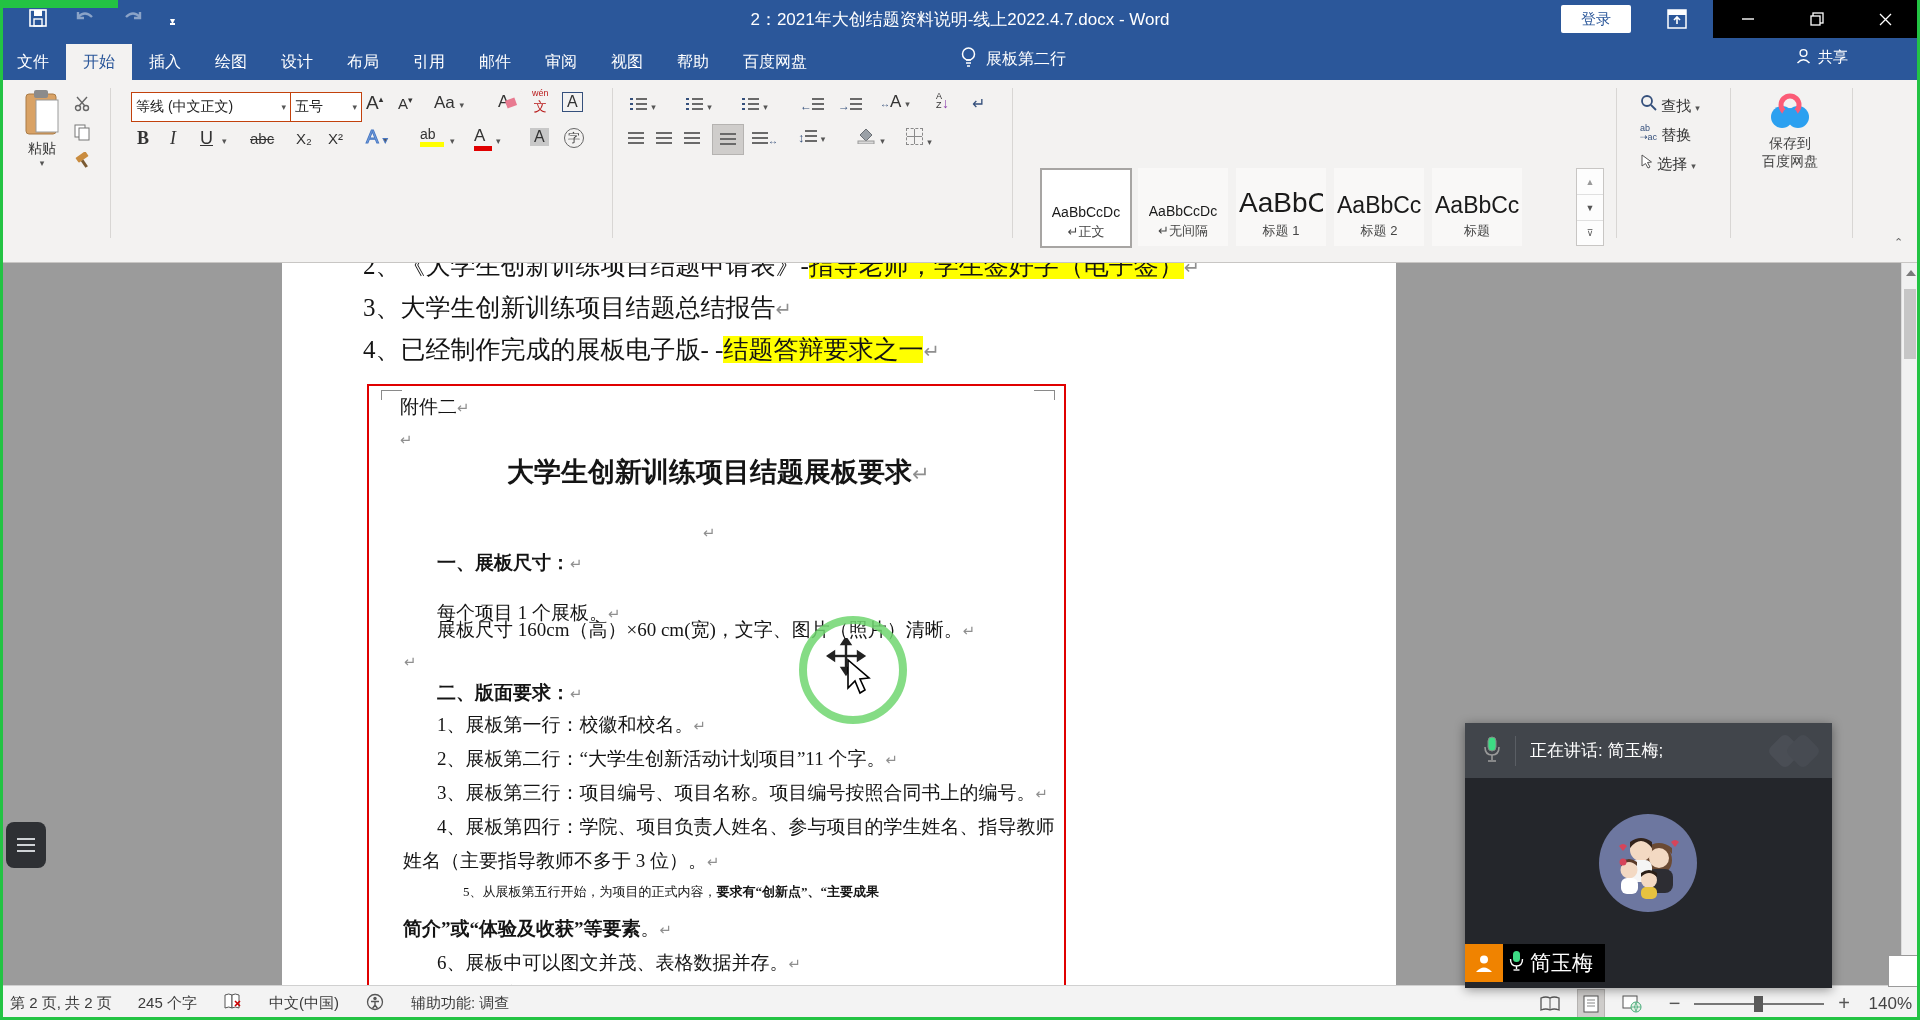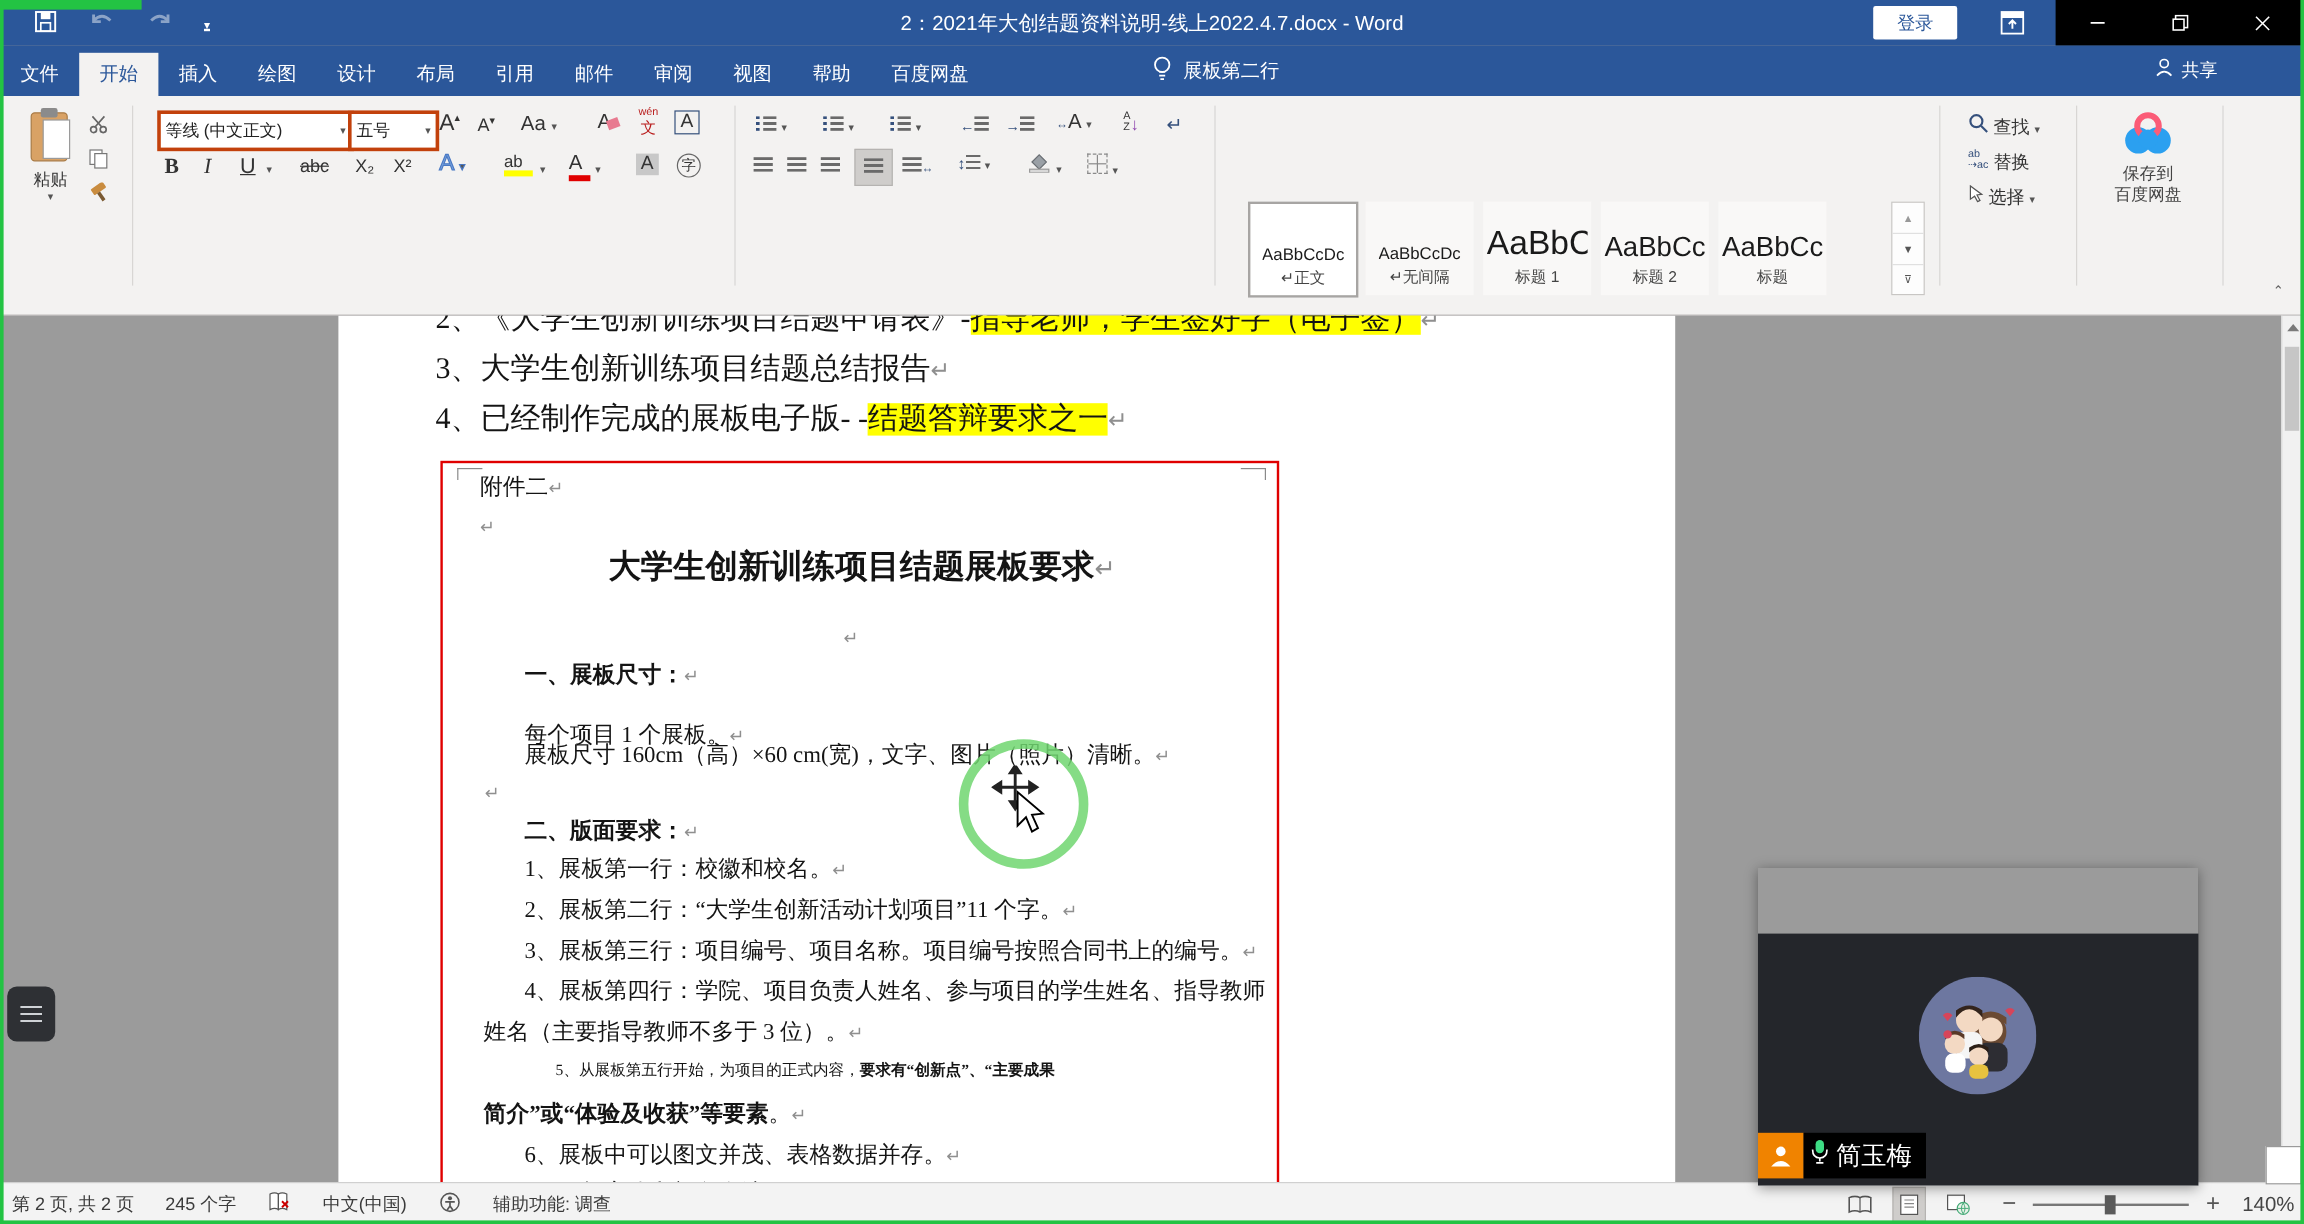--- a/index.html
+++ b/index.html
@@ -19,21 +19,21 @@
   #tabrow{left:0;top:38px;width:1920px;height:42px;background:#2b579a;display:flex;align-items:flex-end;}
   .tab{height:36px;padding:0 17px;display:flex;align-items:center;color:#fff;font-size:16px;}
   .tab.sel{background:#f3f2f1;color:#2b579a;}
   #tellme{position:absolute;left:960px;top:46px;display:flex;align-items:center;color:#fff;font-size:16px;gap:9px;}
   #share{position:absolute;left:1796px;top:48px;display:flex;align-items:center;color:#fff;font-size:15px;gap:7px;}
   
   #ribbon{left:0;top:80px;width:1920px;height:182px;background:#f3f2f1;border-bottom:1px solid #c8c6c4;color:#444;}
   .gdiv{position:absolute;top:8px;width:1px;height:150px;background:#d8d6d4;}
   .glabel{position:absolute;top:232px;font-size:12px;color:#605e5c;white-space:nowrap;}
   .launcher{position:absolute;top:234px;width:9px;height:9px;border-right:1px solid #777;border-bottom:1px solid #777;}
-  .combo{position:absolute;background:#fff;border:3px solid #c2410c;font-size:14px;color:#222;
+  .combo{position:absolute;background:#fff;border:1px solid #c2410c;font-size:14px;color:#222;
          display:flex;align-items:center;padding:0 4px;justify-content:space-between;}
   .ric{position:absolute;font-size:15px;color:#333;white-space:nowrap;}
   .dd{font-size:9px;color:#555;}
   .bars{display:inline-block;width:16px;height:12px;
         background:repeating-linear-gradient(to bottom,#6a6a6a 0 2px,transparent 2px 5px);}
   .list-ico{display:inline-block;width:17px;height:12px;background:
       repeating-linear-gradient(to bottom,#35507c 0 2px,transparent 2px 5px) left/3px 100% no-repeat,
       repeating-linear-gradient(to bottom,#6a6a6a 0 2px,transparent 2px 5px) right/11px 100% no-repeat;}
   .selbox{background:#cfcdcb;border:1px solid #b5b3b1;}
   .stylecard{position:absolute;top:88px;width:88px;height:76px;background:#f9f8f7;
@@ -432,20 +432,36 @@
           <polygon points="20,36 16,30 24,30"></polygon>
         <polygon points="2,18 8,14 8,22"></polygon>
           <polygon points="38,18 32,14 32,22"></polygon>
       </g>
       <path d="M22 22 L22 50 L29 43 L34 55 L39 52 L34 41 L43 40 Z" fill="#fff" stroke="#000" stroke-width="1.6"></path>
     </svg>
   </span>
 
 
   <div class="abs" id="vpanel">
+    <div id="vhead">
+      <span style="margin-left:18px;">
+        <svg width="18" height="28" viewBox="0 0 18 28">
+            <rect x="5" y="2" width="8" height="14" rx="4" fill="#3ddc84" stroke="#888"></rect>
+            <path d="M2 12 Q2 20 9 20 Q16 20 16 12" fill="none" stroke="#999" stroke-width="1.6"></path>
+            <line x1="9" y1="20" x2="9" y2="25" stroke="#999" stroke-width="1.6"></line>
+            <line x1="5" y1="26" x2="13" y2="26" stroke="#999" stroke-width="1.6"></line>
+          </svg>
+      </span>
+      <span style="width:1px;height:30px;background:#5a5e64;margin:0 14px;"></span>
+      <span style="font-size:17px;">正在讲话: 简玉梅;</span>
+      <span style="margin-left:auto;margin-right:16px;display:inline-flex;">
+        <span style="width:26px;height:26px;background:#4a4e55;border-radius:6px;transform:rotate(45deg);"></span>
+        <span style="width:26px;height:26px;background:#474b52;border-radius:6px;transform:rotate(45deg);margin-left:-8px;"></span>
+      </span>
+    </div>
     <div id="vbody">
       <span class="abs" style="left:134px;top:36px;">
         <svg width="98" height="98" viewBox="0 0 98 98">
           <circle cx="49" cy="49" r="49" fill="#6d77a0"></circle>
           <path d="M20 32 q4 -4 8 0 l-4 5 Z" fill="#d6455a"></path>
             <path d="M72 28 q4 -4 8 0 l-4 5 Z" fill="#d6455a"></path>
           <ellipse cx="60" cy="46" rx="13" ry="15" fill="#6b4a33"></ellipse>
           <circle cx="60" cy="44" r="10" fill="#f3d9c3"></circle>
           <path d="M47 40 Q60 26 73 40 L73 34 Q60 24 47 34 Z" fill="#6b4a33"></path>
           <rect x="48" y="55" width="26" height="24" rx="8" fill="#2d2d33"></rect>

